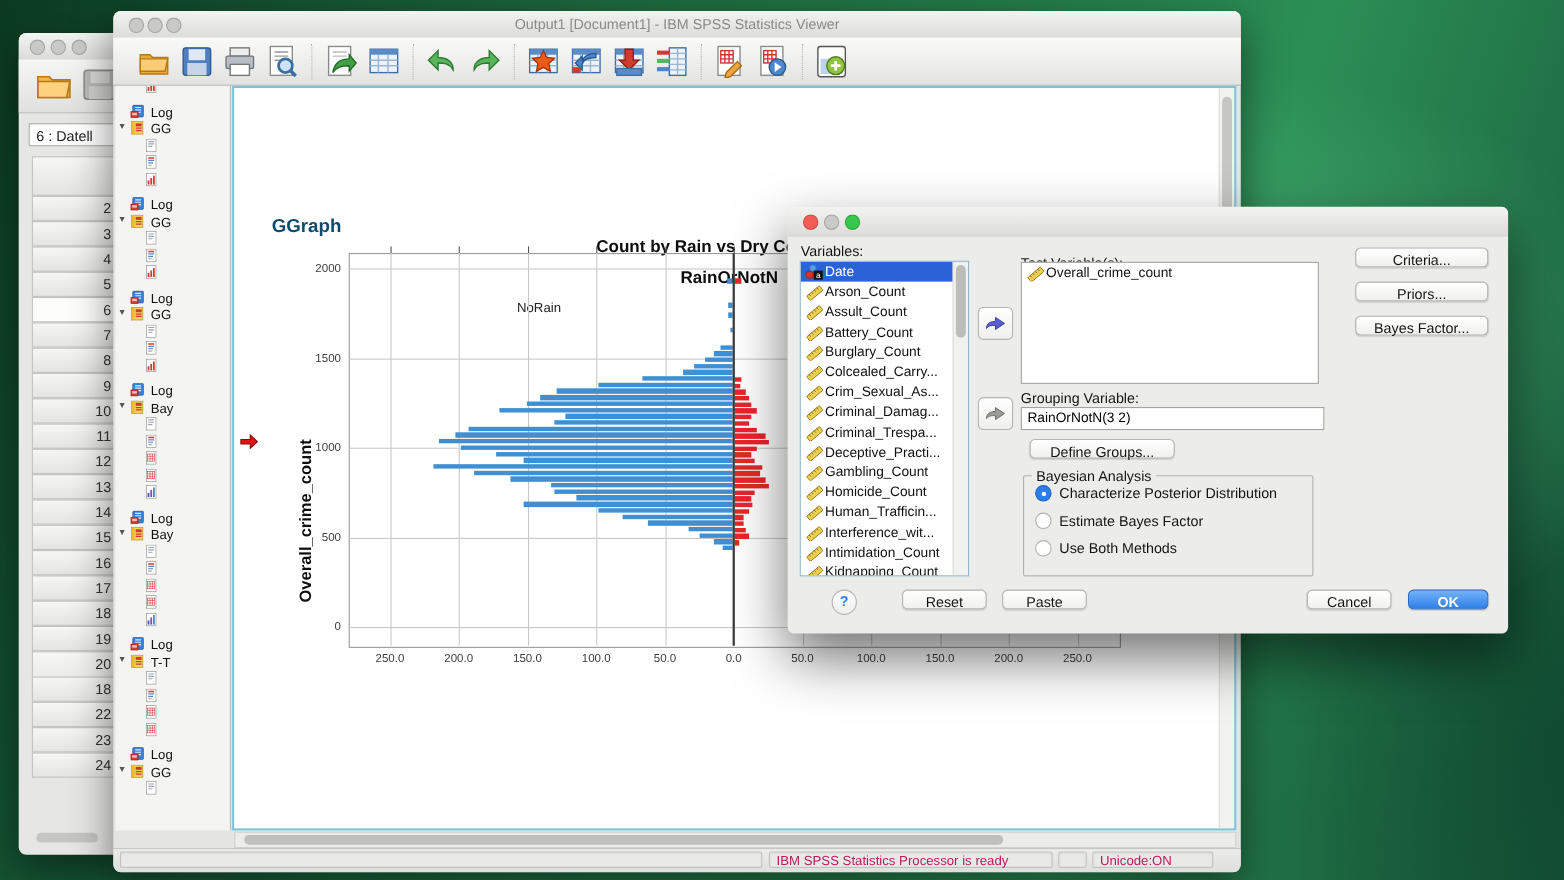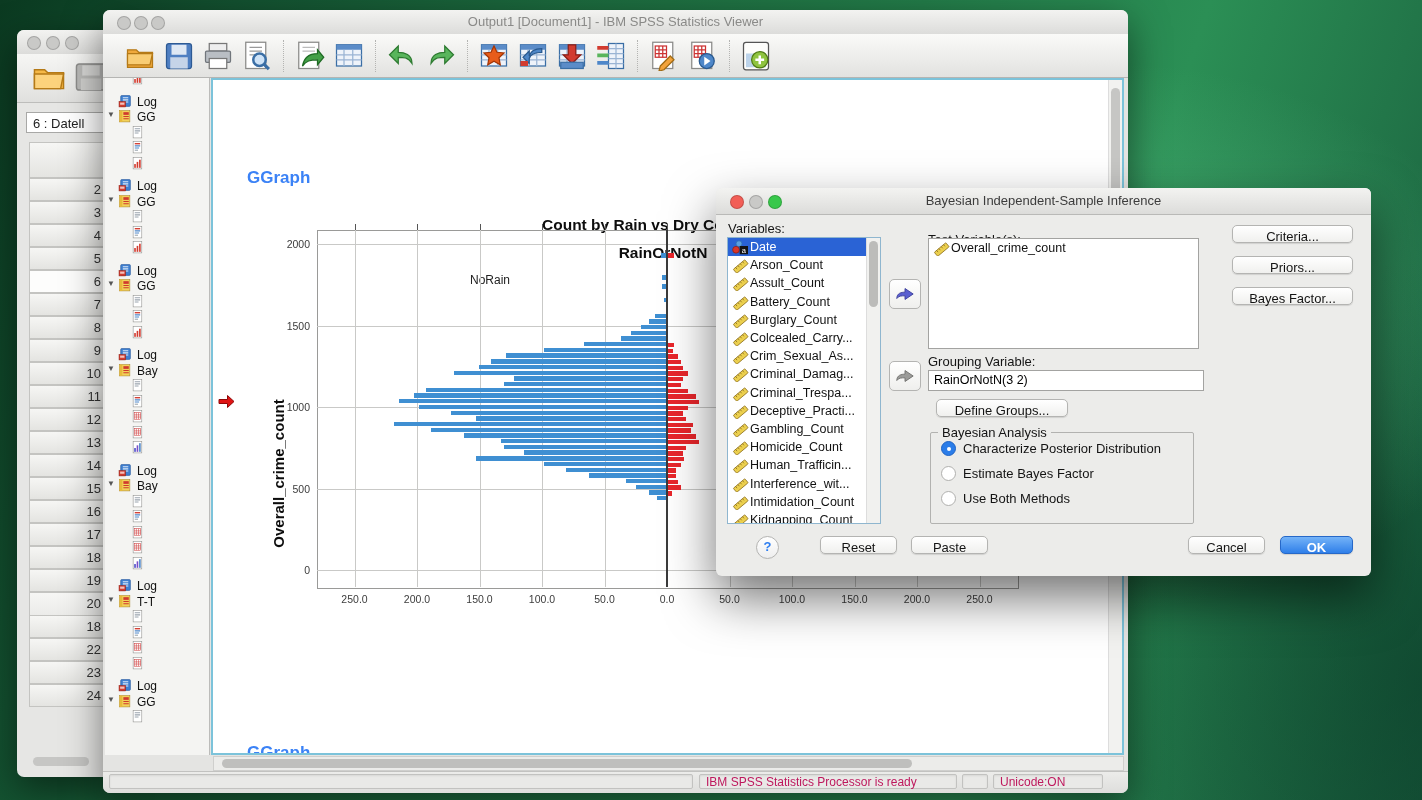--- a/index.html
+++ b/index.html
@@ -35,21 +35,21 @@
   .orow .tri{width:11px;font-size:8px;color:#555;margin-left:2px;flex:0 0 11px;}
   .orow .sp{flex:0 0 13px;}
   .orow .oicon{flex:0 0 16px;height:13px;}
   .orow .olabel{margin-left:3px;}
   .gap{margin-top:7px;}
   #outline-vscroll{position:absolute;right:1px;top:360px;width:9px;height:135px;background:#c9c9c7;border-radius:5px;}
   #outline-hscroll{position:absolute;left:6px;bottom:4px;width:52px;height:8px;background:#c9c9c7;border-radius:4px;}
   #content{position:absolute;left:108px;top:68px;width:913px;height:677px;border:2px solid #7cc3da;
     background:#ffffff;box-sizing:border-box;overflow:hidden;}
   #canvas{position:absolute;left:0;top:0;width:100%;height:100%;background:#fff;}
-  .h1{position:absolute;font-size:17px;font-weight:bold;color:#3b82f6;}
+  .h1{position:absolute;font-size:17px;font-weight:bold;color:#0c4a6e;margin-top:28px;}
   .ctitle{position:absolute;text-align:center;font-weight:bold;color:#0d0d0d;font-size:15.5px;}
   .gridv,.gridh{position:absolute;background:#c9c9c7;}
   .topTick{position:absolute;width:1px;height:6px;background:#555;}
   .bar{position:absolute;height:4.4px;}
   #centerline{position:absolute;width:2px;background:#3a3a3a;}
   .xtick{position:absolute;font-size:10.5px;color:#3c3c3c;width:50px;text-align:center;}
   .ytick{position:absolute;font-size:10.5px;color:#3c3c3c;width:40px;text-align:right;}
   #ylabel{position:absolute;font-size:15px;font-weight:bold;color:#0d0d0d;transform:rotate(-90deg);transform-origin:center;}
   #panel-label{position:absolute;font-size:12px;color:#222;width:120px;text-align:center;}
   #red-arrow{position:absolute;}
@@ -796,21 +796,20 @@
     <div class="sfield" style="left:859px;width:26px"></div>
     <div class="sfield" style="left:890px;width:110px">Unicode:ON</div>
   </div>
 </div>
 
 <div id="dialog" class="win">
   <div class="titlebar">
     <span class="light l-red" style="left:14px;top:7px"></span>
     <span class="light l-gray" style="left:33px;top:7px"></span>
     <span class="light l-green" style="left:52px;top:7px"></span>
-    <div class="title-text dlg-title" style="top:5px">Bayesian Independent-Sample Inference</div>
   </div>
 
   <div class="dlabel" style="left:12px;top:33px">Variables:</div>
   <div class="listbox" id="varlist" style="left:11px;top:49px;width:152px;height:285px">
     <div id="varitems">
         <div class="vitem sel">
           <span class="vicon"><svg width="17" height="15" viewBox="0 0 22 20">
               <circle cx="9" cy="5" r="4" fill="#5aa0e0" stroke="#2d6cb0"></circle>
               <circle cx="5" cy="13" r="4.5" fill="#d8352a" stroke="#8e1f16"></circle>
               <rect x="10" y="8" width="11" height="11" fill="#141414"></rect>

